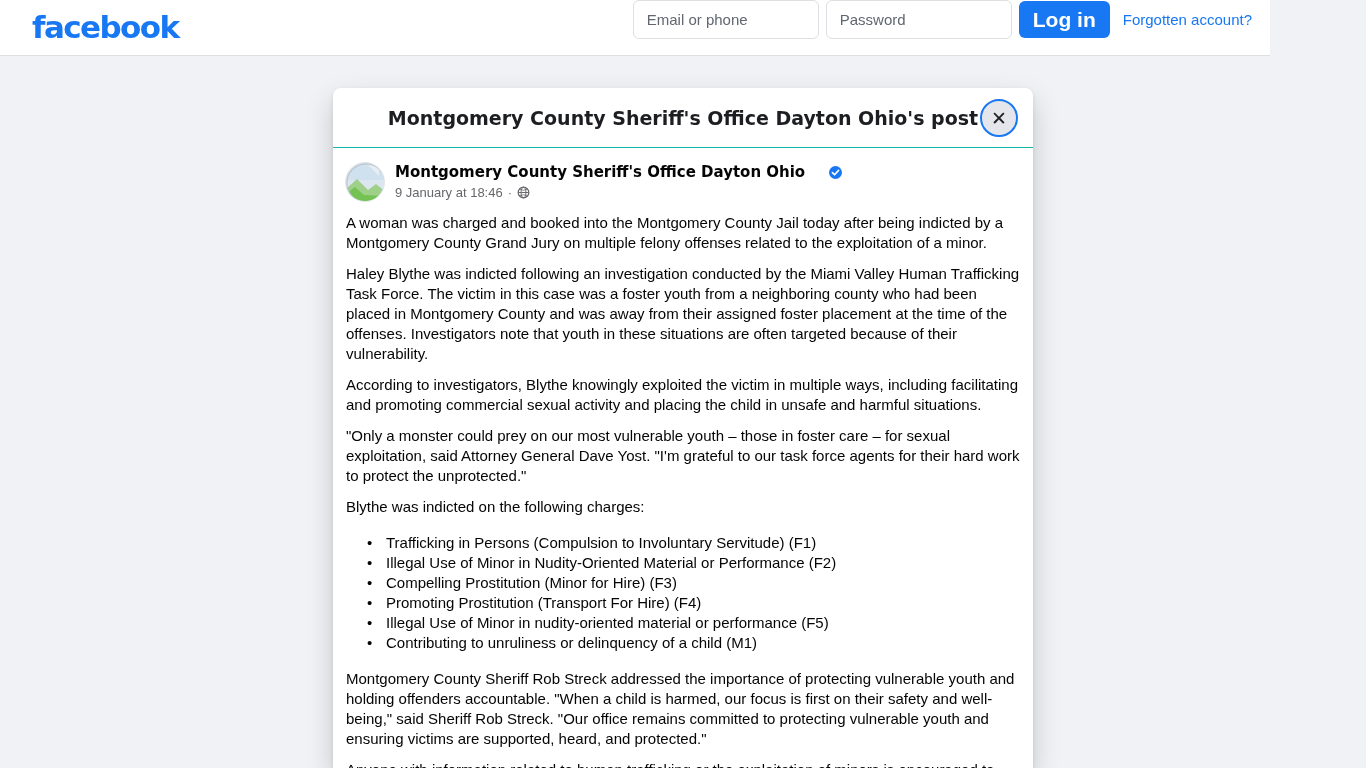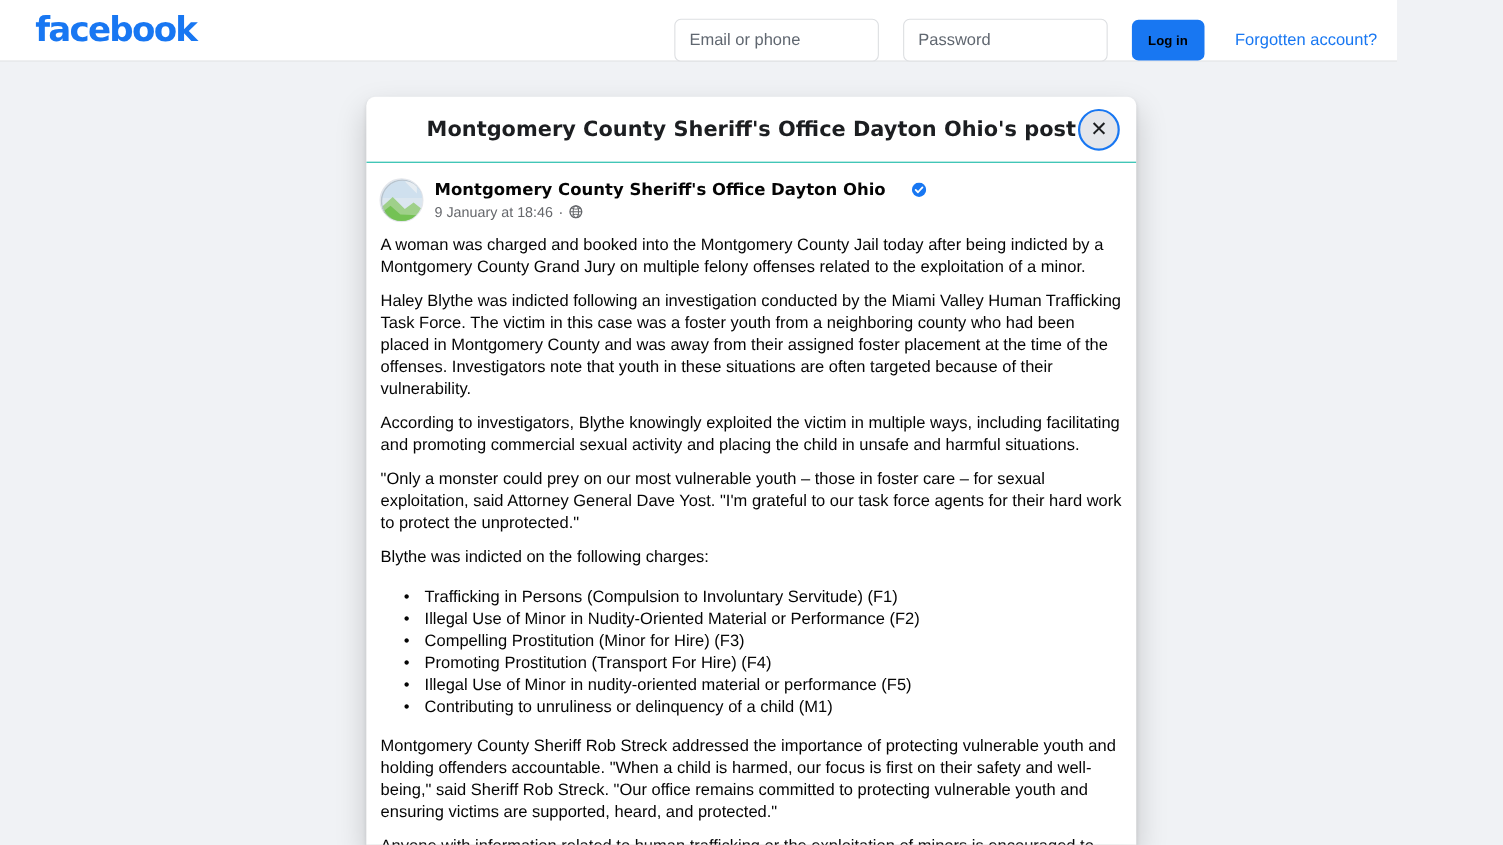--- a/index.html
+++ b/index.html
@@ -21,42 +21,42 @@
   }
   .fb-logo {
     position: absolute; left: 32px; top: 12px;
     font-size: 31px; line-height: 31px;
     font-weight: bold;
     color: #1877f2;
     letter-spacing: -1.6px;
     font-family: "DejaVu Sans", sans-serif;
   }
   .login-area {
-    position: absolute; right: 18px; top: 17px;
-    display: flex; align-items: center; gap: 22px;
+    position: absolute; right: 18px; top: 0;
+    display: flex; align-items: center; gap: 7px;
   }
   .login-input {
     width: 186px; height: 39px;
     border: 1px solid #dddfe2;
     border-radius: 6px;
     padding: 0 13px;
     font-size: 15px;
     color: #1c1e21;
     background: #fff;
     font-family: "Liberation Sans", sans-serif;
     outline: none;
   }
   .login-input::placeholder { color: #606770; opacity: 1; }
   .login-btn {
     height: 37px; min-width: 66px;
     padding: 0 14px;
     background: #1877f2;
-    color: #000000;
+    color: #ffffff;
     border: none; border-radius: 6px;
-    font-size: 12px; font-weight: bold;
+    font-size: 21px; font-weight: bold;
     cursor: pointer;
     font-family: "Liberation Sans", sans-serif;
   }
   .forgot-link {
     font-size: 15px;
     color: #1877f2;
     text-decoration: none;
     margin-left: 6px;
     white-space: nowrap;
     cursor: pointer;

